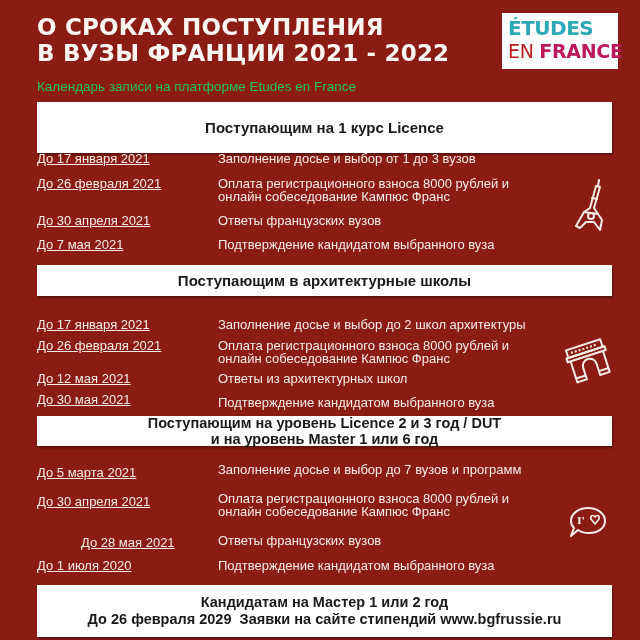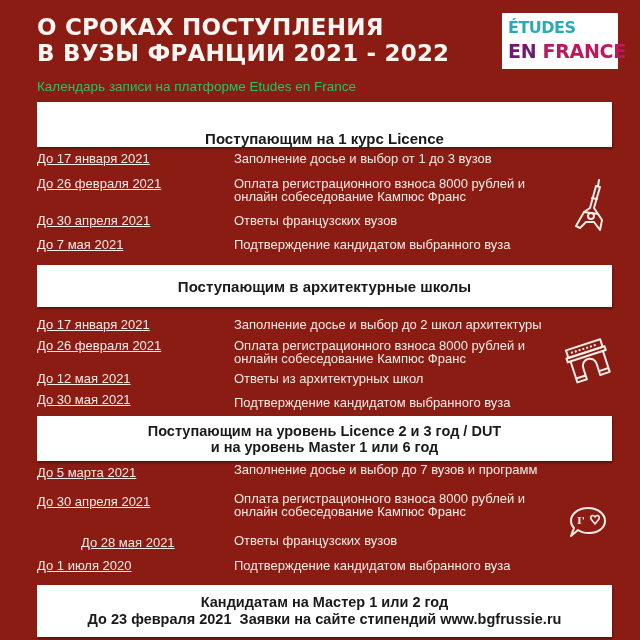--- a/index.html
+++ b/index.html
@@ -35,34 +35,34 @@
       left: 502px;
       top: 13px;
       width: 116px;
       height: 56px;
       background: #ffffff;
       padding: 4px 6px;
     }
     .logo .l1 {
       font-family: "DejaVu Sans", sans-serif;
       font-weight: bold;
-      font-size: 16px;
+      font-size: 20px;
       line-height: 22px;
       color: #2ba9b7;
       letter-spacing: -0.5px;
       white-space: nowrap;
     }
     .logo .l2 {
       font-family: "DejaVu Sans", sans-serif;
       font-size: 19px;
       line-height: 24px;
       white-space: nowrap;
       letter-spacing: -0.3px;
     }
-    .logo .en { color: #701a75; font-weight: bold; }
+    .logo .en { color: #b91c1c; }
     .logo .fr { color: #be185d; font-weight: bold; }
     .header-box {
       position: absolute;
       left: 37px;
       width: 575px;
       background: #ffffff;
       color: #1a1a1a;
       text-align: center;
       font-family: "Liberation Sans", sans-serif;
       font-weight: bold;
@@ -86,41 +86,40 @@
       left: 0;
       top: 0;
       white-space: nowrap;
       text-decoration: underline;
     }
     .row .desc {
       position: absolute;
       left: 181px;
       top: 0;
       white-space: nowrap;
-      margin-left: 16px;
     }
     .icon {
       position: absolute;
     }
   </style>
 </head>
 <body>
 
 <div class="title">
   <div>О СРОКАХ ПОСТУПЛЕНИЯ</div>
   <div>В ВУЗЫ ФРАНЦИИ 2021 - 2022</div>
 </div>
 <div class="subtitle">Календарь записи на платформе Etudes en France</div>
 
 <div class="logo">
   <div class="l1">ÉTUDES</div>
   <div class="l2"><span class="en">EN </span><span class="fr">FRANCE</span></div>
 </div>
 
-<div class="header-box" style="top:102px;height:45px;font-size:15px;justify-content:flex-end;">
+<div class="header-box" style="top:102px;height:51px;font-size:15px;">
   <span>Поступающим на 1 курс Licence</span>
 </div>
 <div class="row" style="top:152px;">
   <span class="date">До 17 января 2021</span>
   <span class="desc">Заполнение досье и выбор от 1 до 3 вузов</span>
 </div>
 <div class="row" style="top:177px;">
   <span class="date">До 26 февраля 2021</span>
   <span class="desc" style="line-height:13px;"><span>Оплата регистрационного взноса 8000 рублей и</span><br><span>онлайн собеседование Кампюс Франс</span></span>
 </div>
@@ -135,21 +134,21 @@
 <svg class="icon" style="left:572px;top:178px;" width="36" height="54" viewBox="0 0 36 54">
   <g fill="none" stroke="#f4ece6" stroke-width="2" stroke-linejoin="round" stroke-linecap="round">
     <line x1="27" y1="2" x2="26" y2="8"></line>
     <path d="M24 8 L28 9 L22 30 L30 42 L28 52 L22 44 L14 44 L8 50 L4 48 L12 34 L18 30 Z"></path>
     <line x1="12" y1="34" x2="26" y2="36"></line>
     <circle cx="19" cy="38" r="3"></circle>
     <line x1="20" y1="20" x2="25" y2="21"></line>
   </g>
 </svg>
 
-<div class="header-box" style="top:265px;height:42px;font-size:15px;">
+<div class="header-box" style="top:265px;height:31px;font-size:15px;">
   <span>Поступающим в архитектурные школы</span>
 </div>
 <div class="row" style="top:318px;">
   <span class="date">До 17 января 2021</span>
   <span class="desc">Заполнение досье и выбор до 2 школ архитектуры</span>
 </div>
 <div class="row" style="top:339px;">
   <span class="date">До 26 февраля 2021</span>
   <span class="desc" style="line-height:13px;"><span>Оплата регистрационного взноса 8000 рублей и</span><br><span>онлайн собеседование Кампюс Франс</span></span>
 </div>
@@ -165,21 +164,21 @@
   <g fill="none" stroke="#f4ece6" stroke-width="2" stroke-linejoin="round" transform="rotate(-18 26 24)">
     <rect x="8" y="8" width="36" height="8"></rect>
     <line x1="12" y1="12" x2="40" y2="12" stroke-dasharray="2 2"></line>
     <rect x="6" y="16" width="40" height="4"></rect>
     <path d="M9 20 L9 42 L19 42 L19 30 A7 7 0 0 1 33 30 L33 42 L43 42 L43 20"></path>
     <line x1="9" y1="38" x2="19" y2="38"></line>
     <line x1="33" y1="38" x2="43" y2="38"></line>
   </g>
 </svg>
 
-<div class="header-box" style="top:416px;height:45px;font-size:14.5px;line-height:16px;">
+<div class="header-box" style="top:416px;height:30px;font-size:14.5px;line-height:16px;">
   <span>Поступающим на уровень Licence 2 и 3 год / DUT</span>
   <span>и на уровень Master 1 или 6 год</span>
 </div>
 <div class="row" style="top:463px;">
   <span class="date" style="top:3px;">До 5 марта 2021</span>
   <span class="desc">Заполнение досье и выбор до 7 вузов и программ</span>
 </div>
 <div class="row" style="top:492px;">
   <span class="date" style="top:3px;">До 30 апреля 2021</span>
   <span class="desc" style="line-height:13px;"><span>Оплата регистрационного взноса 8000 рублей и</span><br><span>онлайн собеседование Кампюс Франс</span></span>
@@ -195,14 +194,14 @@
 <svg class="icon" style="left:568px;top:505px;" width="40" height="36" viewBox="0 0 40 36">
   <g fill="none" stroke="#f4ece6" stroke-width="2" stroke-linejoin="round">
     <path d="M20 3 C30 3 37 9 37 16 C37 23 30 28 21 28 C17 28 13 27 10 25 L3 31 L6 23 C4 21 3 18 3 16 C3 9 10 3 20 3 Z"></path>
     <path d="M27 12 C25 9 22 11 23 14 L27 19 L31 14 C32 11 29 9 27 12 Z" stroke-width="1.6"></path>
   </g>
   <text x="9" y="19" font-family="DejaVu Serif, serif" font-weight="bold" font-size="10" fill="#f4ece6">I'</text>
 </svg>
 
 <div class="header-box" style="top:585px;height:52px;font-size:14.5px;line-height:17px;">
   <span>Кандидатам на Мастер 1 или 2 год</span>
-  <span style="white-space:pre;">До 23 февраля 2021  Заявки на сайте стипендий www.bgfrussie.ru</span>
+  <span style="white-space:pre;">До 26 февраля 2029  Заявки на сайте стипендий www.bgfrussie.ru</span>
 </div>
 
 </body></html>

